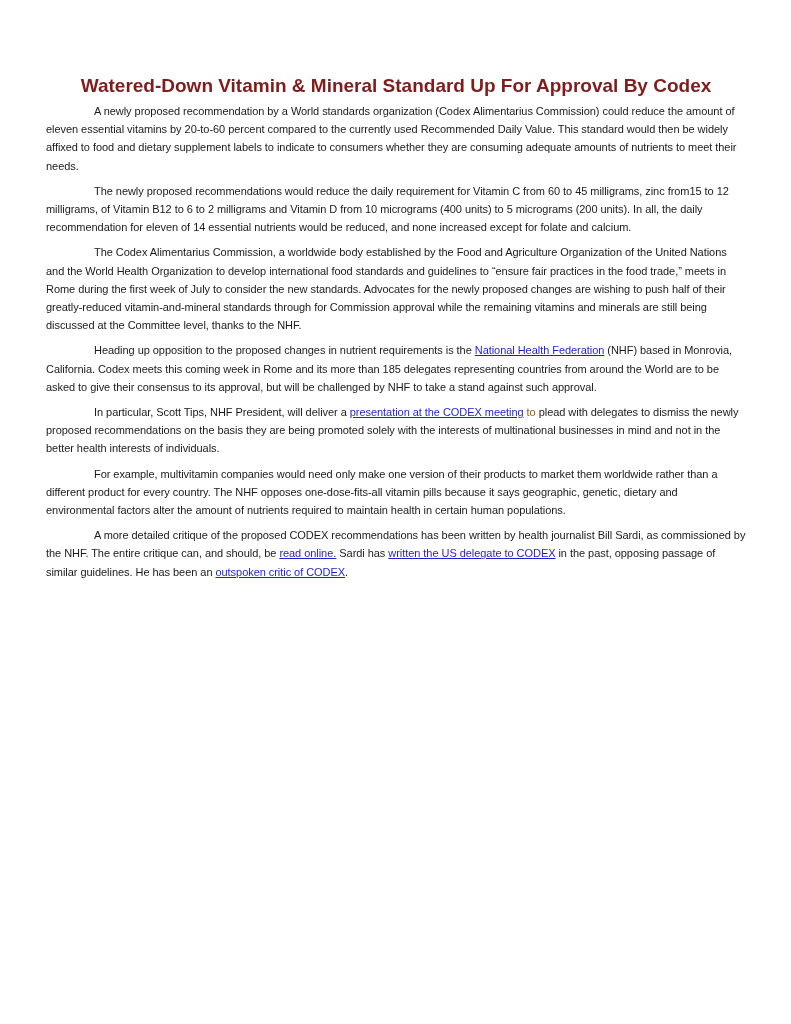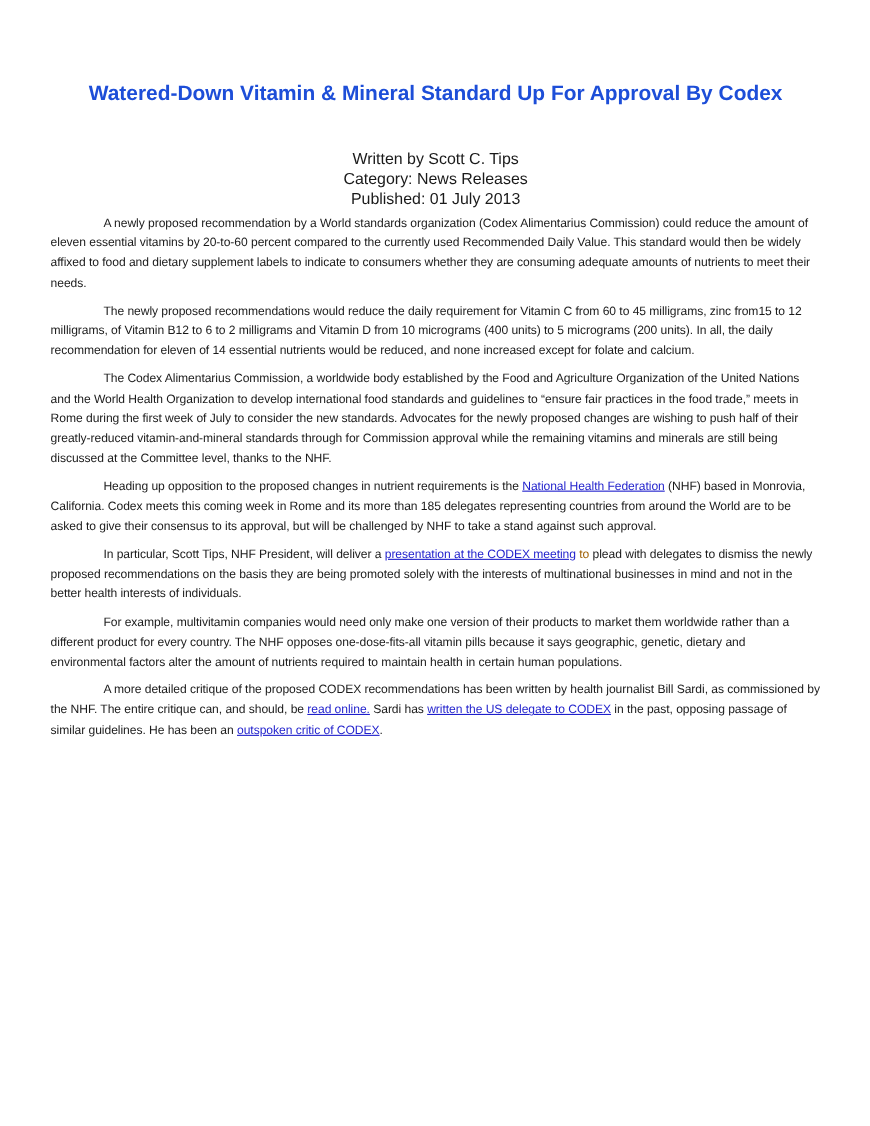--- a/index.html
+++ b/index.html
@@ -25,21 +25,21 @@
       text-align: center;
       color: #e0101a;
       font-weight: bold;
       font-size: 22px;
       line-height: 28px;
       margin: 0;
       letter-spacing: -0.2px;
     }
     .headline {
       text-align: center;
-      color: #1d4ed8;
+      color: #7f1d1d;
       font-weight: bold;
       font-size: 19px;
       line-height: 24px;
       margin: 6px 0 0 0;
     }
     .meta {
       text-align: center;
       font-size: 14.5px;
       line-height: 18px;
       margin-top: 38px;
@@ -62,25 +62,20 @@
     .slate {
       color: #a16207;
     }
   </style>
 </head>
 <body>
 
 <div class="page">
   <h2 class="headline">Watered-Down Vitamin &amp; Mineral Standard Up For Approval By Codex</h2>
 
-  <div class="meta">
-    <div>Written by Scott C. Tips</div>
-    <div>Category: News Releases</div>
-    <div>Published: 01 July 2013</div>
-  </div>
 
   <div class="body-text">
     <p class="para">A newly proposed recommendation by a World standards organization (Codex Alimentarius Commission) could reduce the amount of eleven essential vitamins by 20-to-60 percent compared to the currently used Recommended Daily Value.  This standard would then be widely affixed to food and dietary supplement labels to indicate to consumers whether they are consuming adequate amounts of nutrients to meet their needs.</p>
 
     <p class="para">The newly proposed recommendations would reduce the daily requirement for Vitamin C from 60 to 45 milligrams, zinc from15 to 12 milligrams,  of Vitamin B12 to 6 to 2 milligrams and Vitamin D from 10 micrograms (400 units) to 5 micrograms (200 units).  In all, the daily recommendation for eleven of 14 essential nutrients would be reduced, and none increased except for folate and calcium.</p>
 
     <p class="para">The Codex Alimentarius Commission, a worldwide body established by the Food and Agriculture Organization of the United Nations and the World Health Organization to develop international food standards and guidelines to “ensure fair practices in the food trade,” meets in Rome during the first week of July to consider the new standards.  Advocates for the newly proposed changes are wishing to push half of their greatly-reduced vitamin-and-mineral standards through for Commission approval while the remaining vitamins and minerals are still being discussed at the Committee level, thanks to the NHF.</p>
 
     <p class="para"><span>Heading up opposition to the proposed changes in nutrient requirements is the </span><a class="link" href="#">National Health Federation</a><span> (NHF) based in Monrovia, California.   Codex meets this coming week in Rome and its more than 185 delegates representing countries from around the World are to be asked to give their consensus to its approval, but will be challenged by NHF to take a stand against such approval.</span></p>
 

